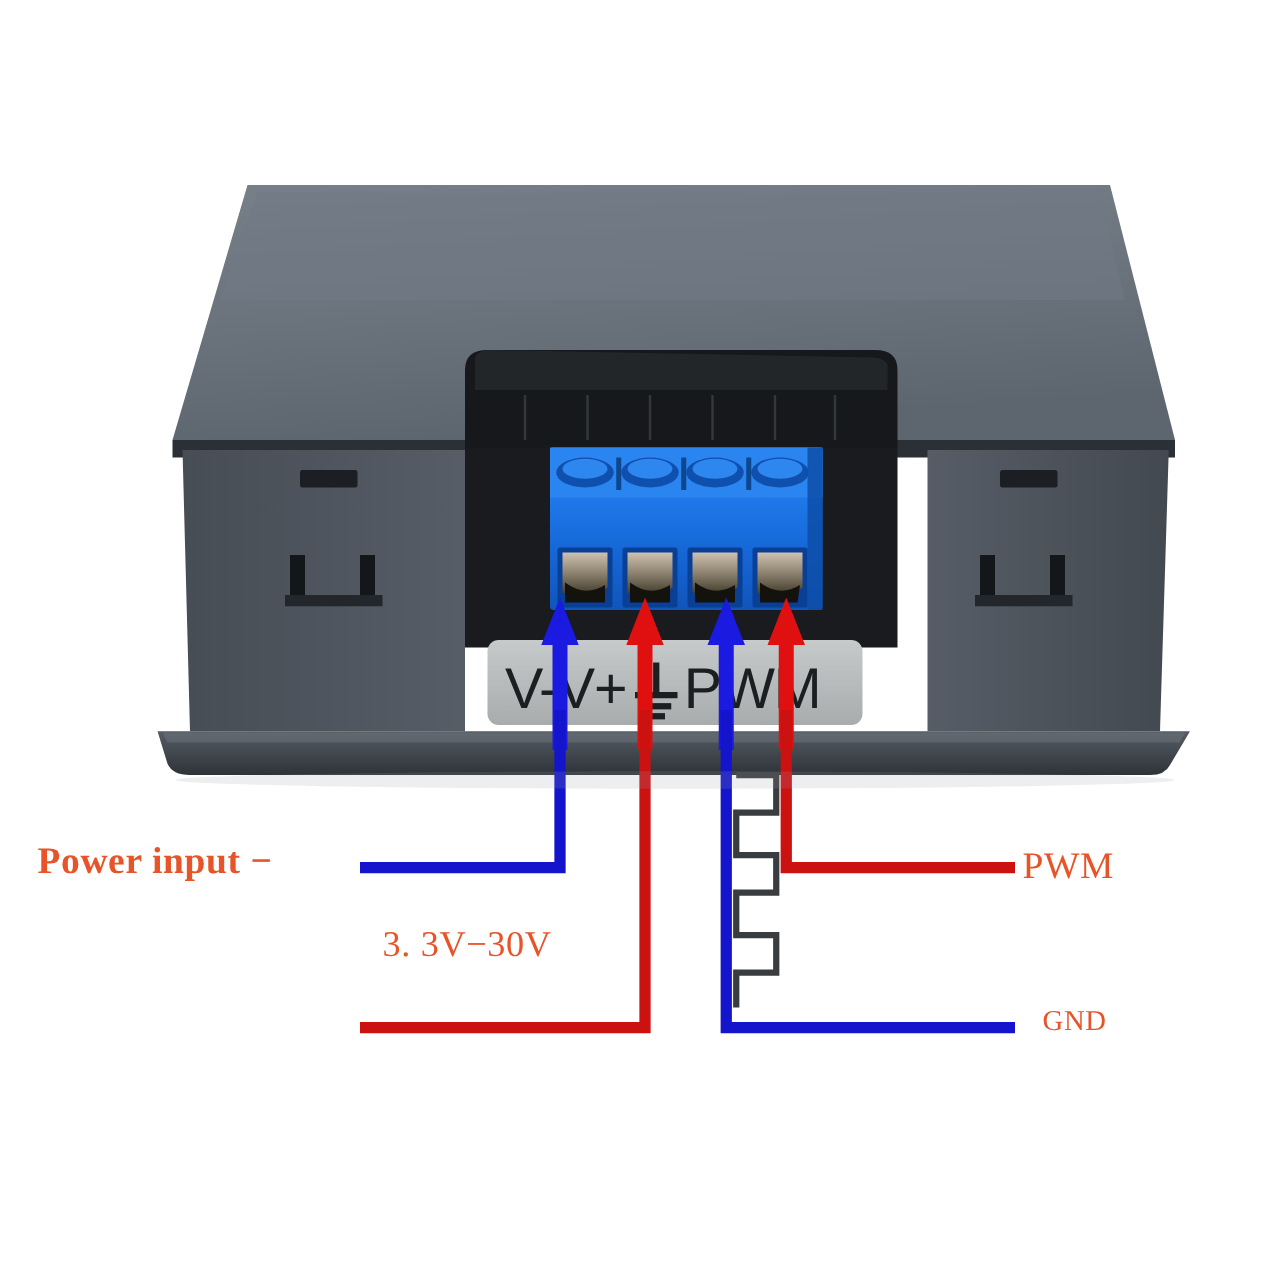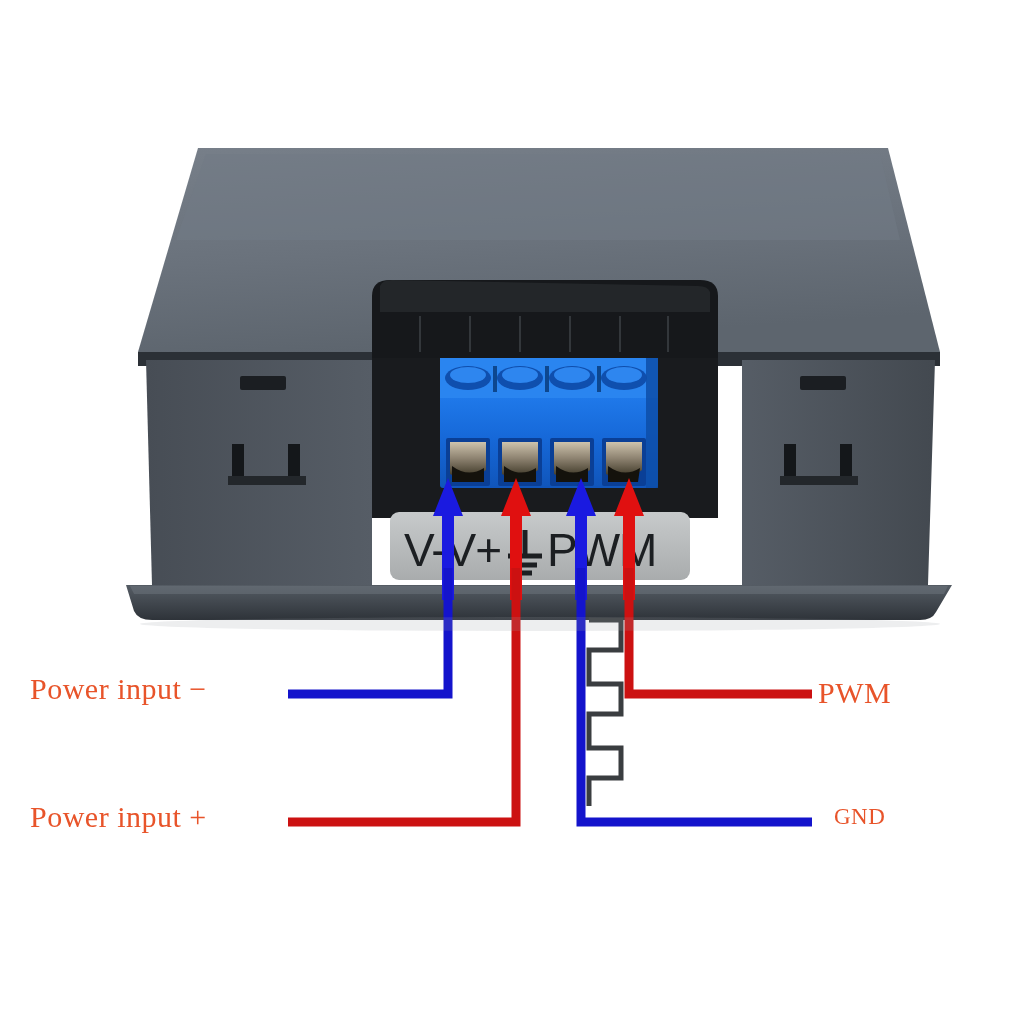--- a/index.html
+++ b/index.html
@@ -2,21 +2,21 @@
 <html><head>
 <meta charset="utf-8">
 <style>
   html,body{margin:0;padding:0;background:#ffffff;}
   body{width:1024px;height:1024px;overflow:hidden;
        font-family:"Liberation Serif", serif;}
   #stage{position:relative;width:1024px;height:812px;background:#fff;}
   #svgroot{position:absolute;left:0;top:0;width:1024px;height:1024px;}
   .lbl{position:absolute;color:#e8542a;font-family:"Liberation Serif",serif;
        white-space:nowrap;letter-spacing:.5px;}
-  #lbl-pin{left:30px;top:672px;font-size:30px;}
+  #lbl-pin{left:30px;top:672px;font-size:30px;font-weight:bold;}
   #lbl-pip{left:30px;top:800px;font-size:30px;}
   #lbl-volt{left:306px;top:740px;font-size:29px;}
   #lbl-pwm{left:818px;top:676px;font-size:30px;}
   #lbl-gnd{left:834px;top:804px;font-size:23px;}
 </style>
 </head>
 <body>
 
 <div id="stage">
 
@@ -168,17 +168,17 @@
       <path d="M629,568 L629,694 L812,694" stroke="#cc1111"></path>
     </g>
 
     <path d="M589,620 L621,620 L621,650 L589,650 L589,684 L621,684
              L621,714 L589,714 L589,748 L621,748 L621,778 L589,778 L589,806" fill="none" stroke="#3a3d40" stroke-width="5" stroke-linejoin="miter" stroke-linecap="butt"></path>
 
     <ellipse cx="540" cy="624" rx="400" ry="7" fill="#9aa0a6" opacity="0.18"></ellipse>
   </svg>
 
   <div class="lbl" id="lbl-pin">Power input −</div>
-  <div class="lbl" id="lbl-pip">Power input +</div>
+  <div class="lbl" id="lbl-volt">3. 3V−30V</div>
   <div class="lbl" id="lbl-pwm">PWM</div>
   <div class="lbl" id="lbl-gnd">GND</div>
 
 </div>
 
 </body></html>

